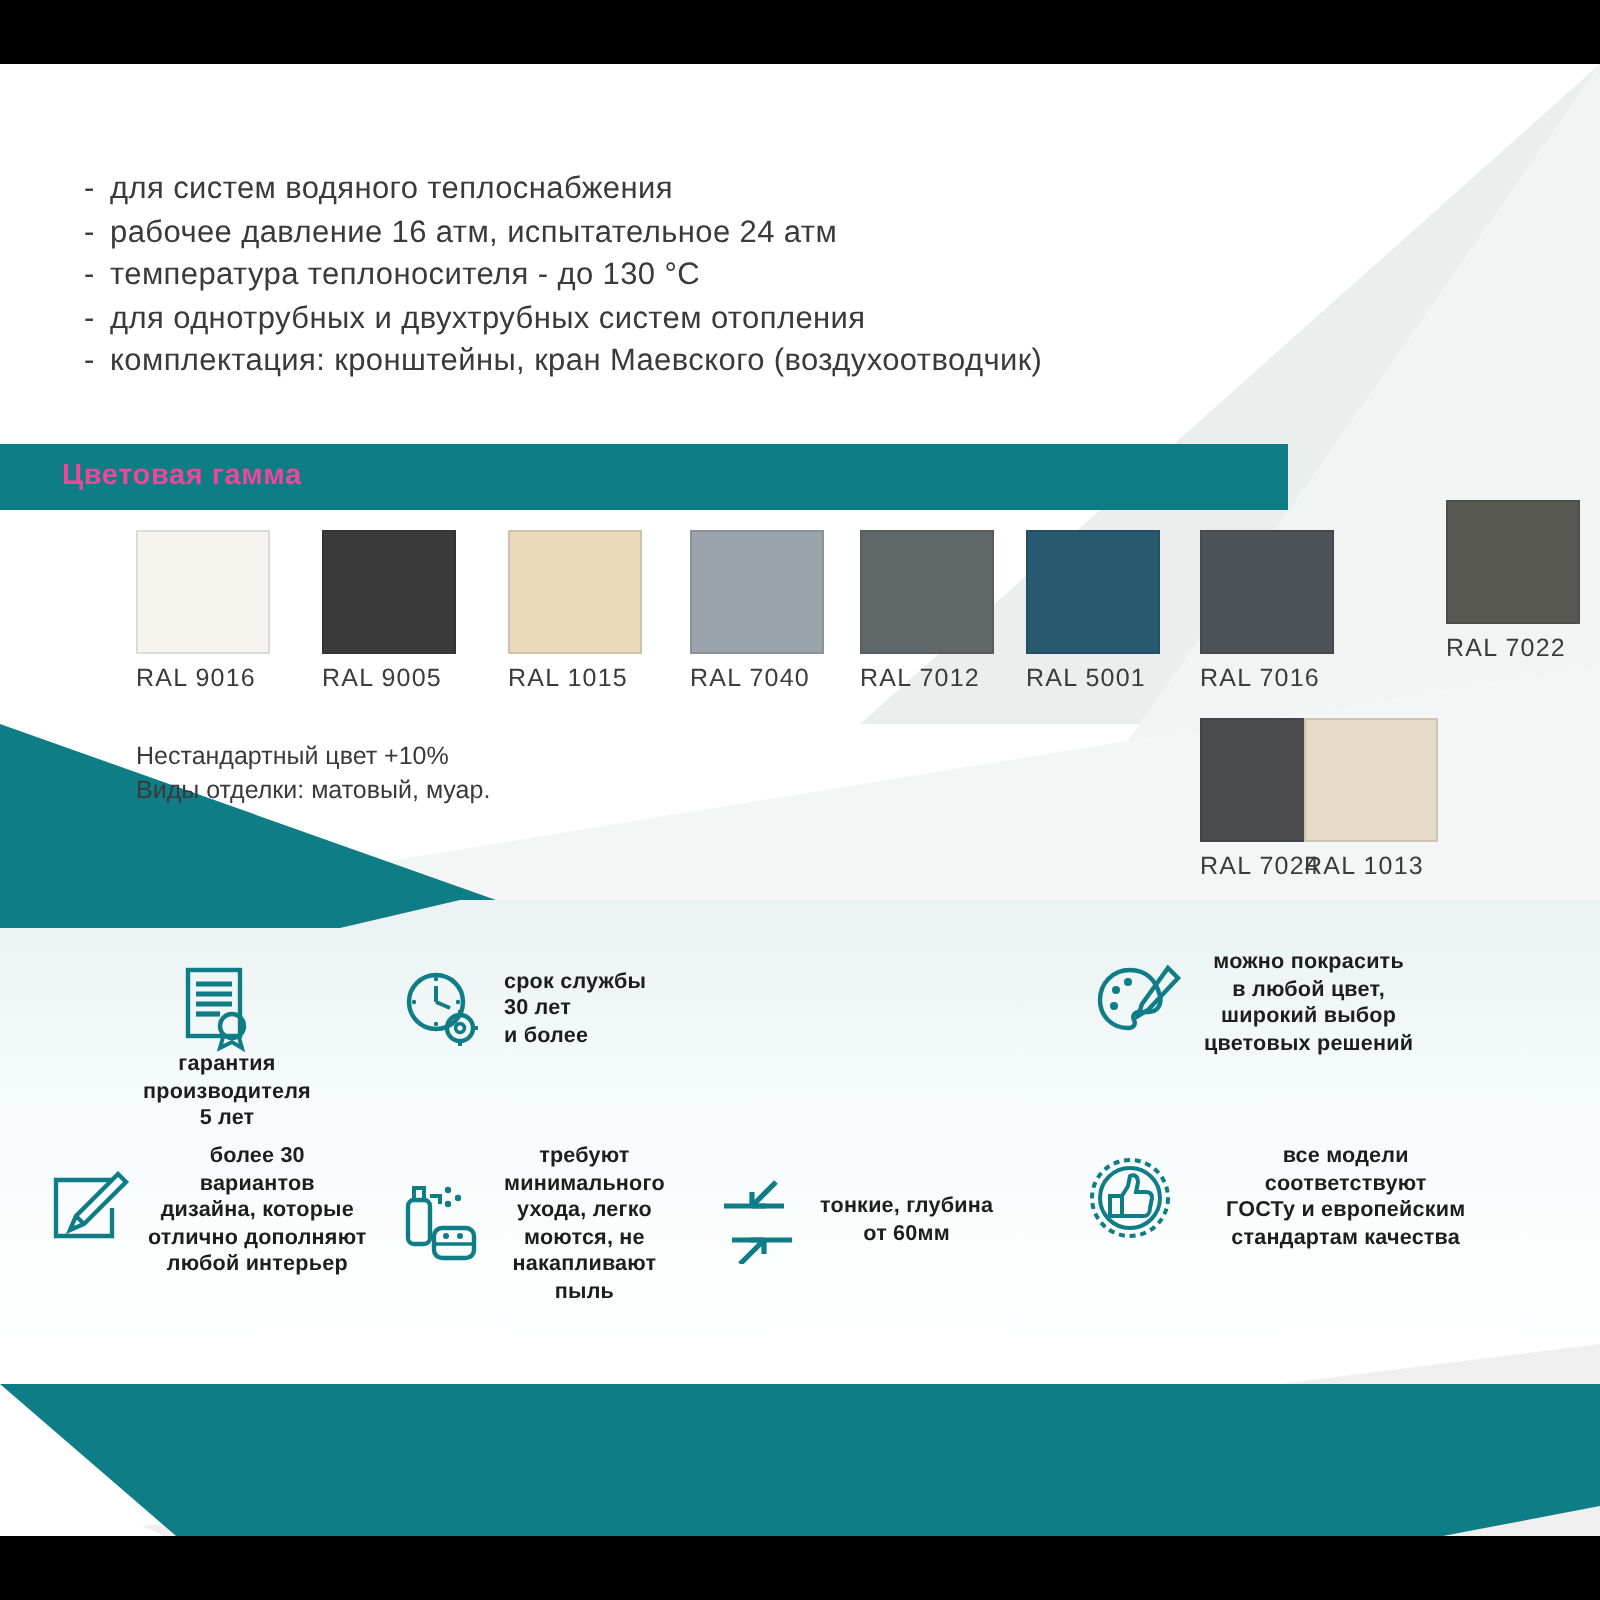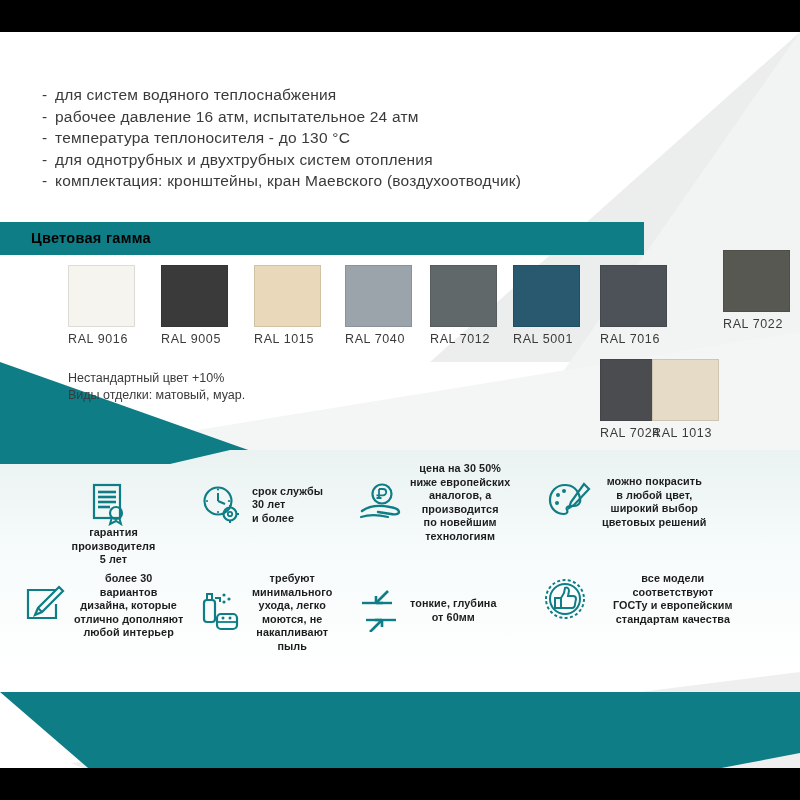--- a/index.html
+++ b/index.html
@@ -36,21 +36,21 @@
   
   #bullets{position:absolute;left:42px;top:52px;width:600px;}
   .bullet{display:flex;align-items:flex-start;font-size:15.5px;color:#3a3a3a;
           line-height:21.5px;letter-spacing:.2px;}
   .bullet .dash{width:13px;flex:0 0 13px;}
   .bullet .btxt{white-space:nowrap;}
 
   
   #hdr-band{position:absolute;left:0px;top:190px;width:644px;height:33px;background:#0e7d86;}
   #hdr-band-txt{position:absolute;left:31px;top:198px;font-size:14.5px;font-weight:bold;
-                color:#000000;letter-spacing:.3px;}
+                color:#ec4899;letter-spacing:.3px;}
 
   
   .sw{position:absolute;}
   .sw .chip{width:67px;height:62px;border:1px solid rgba(0,0,0,.10);box-sizing:border-box;}
   .sw .lbl{margin-top:5px;font-size:12.5px;color:#3b3b3b;letter-spacing:.6px;white-space:nowrap;}
 
   
   #notes{position:absolute;left:68px;top:338px;font-size:12.5px;color:#3a3a3a;line-height:17px;}
 
   
@@ -185,38 +185,20 @@
           <line x1="36.5" y1="30" x2="39" y2="30" stroke="#0e7d86" stroke-width="2"></line>
         </svg>
       </div>
       <div class="ftxt" style="margin-left:10px;text-align:left;">
         <div>срок службы</div>
         <div>30 лет</div>
         <div>и более</div>
       </div>
     </div>
 
-    <div class="feat" style="left:358px;top:430px;width:190px;">
-      <div class="ic">
-        <svg width="46" height="44" viewBox="0 0 46 44">
-          <circle cx="24" cy="13" r="9.5" fill="none" stroke="#0e7d86" stroke-width="2.2"></circle>
-          <path d="M21 8 h4 a3.2 3.2 0 0 1 0 6.4 h-4 M21 8 v10 M18.5 14.4 h6 M18.5 17 h5" fill="none" stroke="#0e7d86" stroke-width="1.8"></path>
-          <path d="M4 30 C12 24 22 24 32 26 C38 27 41 29 41 31 C41 33 37 34 33 33 L20 31" fill="none" stroke="#0e7d86" stroke-width="2.4" stroke-linecap="round"></path>
-          <path d="M3 36 C12 33 22 34 30 36" fill="none" stroke="#0e7d86" stroke-width="2.2" stroke-linecap="round"></path>
-        </svg>
-      </div>
-      <div class="ftxt" style="margin-left:6px;">
-        <div>цена на 30 50%</div>
-        <div>ниже европейских</div>
-        <div>аналогов, а</div>
-        <div>производится</div>
-        <div>по новейшим</div>
-        <div>технологиям</div>
-      </div>
-    </div>
 
     <div class="feat" style="left:548px;top:443px;width:185px;">
       <div class="ic">
         <svg width="44" height="42" viewBox="0 0 44 42">
           <path d="M17 4 C8 4 2 11 2 19 C2 27 8 33 16 33 C19 33 20 31 19 29 C18 27 19 25 22 25 L26 25 C31 25 33 21 32 17 C30 9 25 4 17 4 Z" fill="none" stroke="#0e7d86" stroke-width="2.2"></path>
           <circle cx="10" cy="14" r="2" fill="#0e7d86"></circle>
           <circle cx="9" cy="22" r="2" fill="#0e7d86"></circle>
           <circle cx="16" cy="10" r="2" fill="#0e7d86"></circle>
           <path d="M36 3 L41 8 L26 24 L21 27 L23 21 Z" fill="none" stroke="#0e7d86" stroke-width="2.2"></path>
         </svg>

